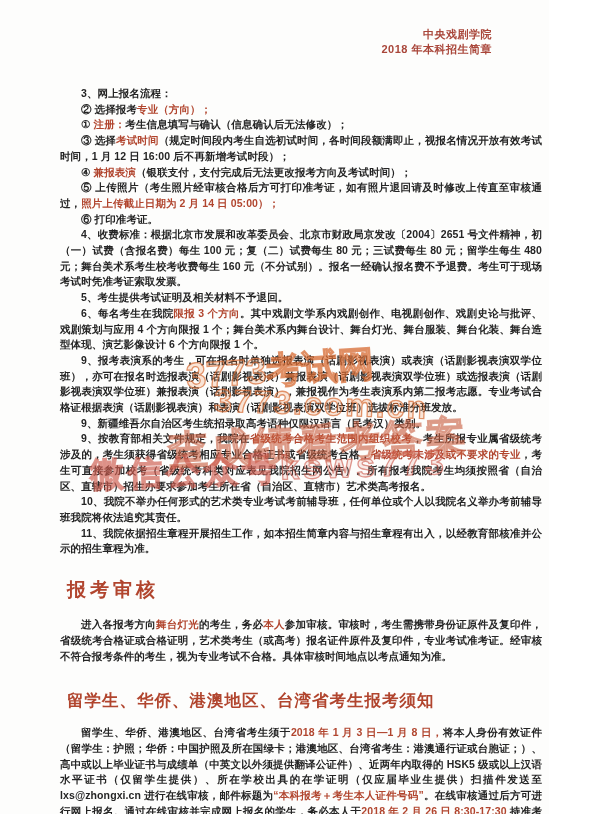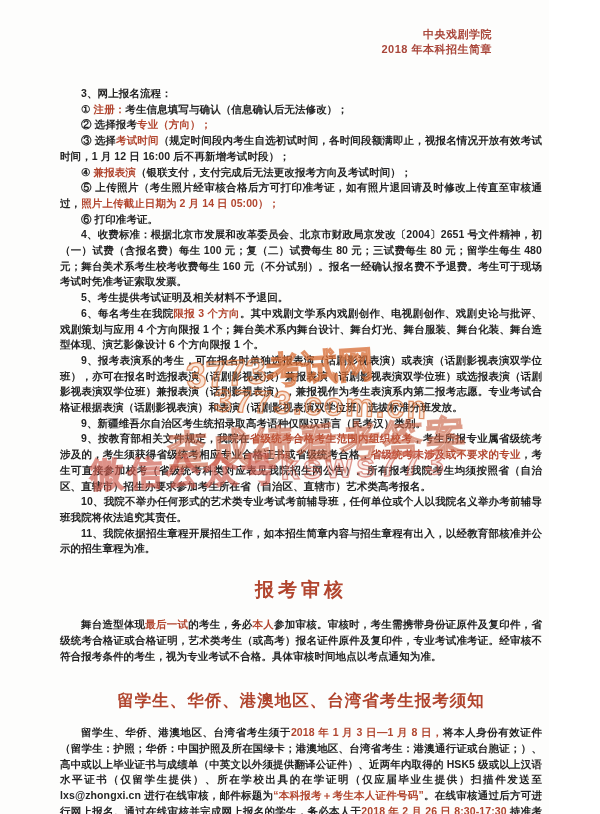--- a/index.html
+++ b/index.html
@@ -41,24 +41,24 @@
     text-align: justify;
     text-indent: 2em;
     color: #242424;
     letter-spacing: 0.1px;
   }
   .content .red {
     color: #b1452e;
     font-weight: bold;
   }
   .content h1, .content h2 {
-    text-align: center;
+    text-align: left;
     color: #b1452e;
     font-weight: bold;
-    margin: 0;
+    margin: 7px;
   }
   .content h1 {
     font-size: 19px;
     margin-top: 20px;
     margin-bottom: 14px;
     letter-spacing: 4px;
   }
   .content h2 {
     font-size: 16.5px;
     margin-top: 26px;
@@ -114,36 +114,36 @@
 
 <div class="page">
 
   <div class="doc-header">
     <div>中央戏剧学院</div>
     <div>2018 年本科招生简章</div>
   </div>
 
   <div class="content" id="content">
       <p><span>3、网上报名流程：</span></p>
+      <p><span>② 选择报考</span><span class="red">专业（方向）；</span></p>
       <p><span>① </span><span class="red">注册：</span><span>考生信息填写与确认（信息确认后无法修改）；</span></p>
-      <p><span>② 选择报考</span><span class="red">专业（方向）；</span></p>
       <p><span>③ 选择</span><span class="red">考试时间</span><span>（规定时间段内考生自选初试时间，各时间段额满即止，视报名情况开放有效考试时间，1 月 12 日 16:00 后不再新增考试时段）；</span></p>
       <p><span>④ </span><span class="red">兼报表演</span><span>（银联支付，支付完成后无法更改报考方向及考试时间）；</span></p>
       <p><span>⑤ 上传照片（考生照片经审核合格后方可打印准考证，如有照片退回请及时修改上传直至审核通过，</span><span class="red">照片上传截止日期为 2 月 14 日 05:00）；</span></p>
       <p><span>⑥ 打印准考证。</span></p>
       <p><span>4、收费标准：根据北京市发展和改革委员会、北京市财政局京发改〔2004〕2651 号文件精神，初（一）试费（含报名费）每生 100 元；复（二）试费每生 80 元；三试费每生 80 元；留学生每生 480 元；舞台美术系考生校考收费每生 160 元（不分试别）。报名一经确认报名费不予退费。考生可于现场考试时凭准考证索取发票。</span></p>
       <p><span>5、考生提供考试证明及相关材料不予退回。</span></p>
       <p><span>6、每名考生在我院</span><span class="red">限报 3 个方向</span><span>。其中戏剧文学系内戏剧创作、电视剧创作、戏剧史论与批评、戏剧策划与应用 4 个方向限报 1 个；舞台美术系内舞台设计、舞台灯光、舞台服装、舞台化装、舞台造型体现、演艺影像设计 6 个方向限报 1 个。</span></p>
       <p><span>9、报考表演系的考生，可在报名时单独选报表演（话剧影视表演）或表演（话剧影视表演双学位班），亦可在报名时选报表演（话剧影视表演）兼报表演（话剧影视表演双学位班）或选报表演（话剧影视表演双学位班）兼报表演（话剧影视表演），兼报视作为考生表演系内第二报考志愿。专业考试合格证根据表演（话剧影视表演）和表演（话剧影视表演双学位班）选拔标准分班发放。</span></p>
       <p><span>9、新疆维吾尔自治区考生统招录取高考语种仅限汉语言（民考汉）类别。</span></p>
       <p><span>9、按教育部相关文件规定，我院在</span><span class="red">省级统考合格考生范围内组织校考</span><span>，考生所报专业属省级统考涉及的，考生须获得省级统考相应专业合格证书或省级统考合格，</span><span class="red">省级统考未涉及或不要求的专业</span><span>，考生可直接参加校考（省级统考科类对应表见我院招生网公告）。所有报考我院考生均须按照省（自治区、直辖市）招生办要求参加考生所在省（自治区、直辖市）艺术类高考报名。</span></p>
       <p><span>10、我院不举办任何形式的艺术类专业考试考前辅导班，任何单位或个人以我院名义举办考前辅导班我院将依法追究其责任。</span></p>
       <p><span>11、我院依据招生章程开展招生工作，如本招生简章内容与招生章程有出入，以经教育部核准并公示的招生章程为准。</span></p>
       <h1><span>报考审核</span></h1>
-      <p><span>舞台造型体现</span><span class="red">最后一试</span><span>的考生，务必</span><span class="red">本人</span><span>参加审核。审核时，考生需携带身份证原件及复印件，省级统考合格证或合格证明，艺术类考生（或高考）报名证件原件及复印件，专业考试准考证。经审核不符合报考条件的考生，视为专业考试不合格。具体审核时间地点以考点通知为准。</span></p>
+      <p><span>进入各报考方向</span><span class="red">舞台灯光</span><span>的考生，务必</span><span class="red">本人</span><span>参加审核。审核时，考生需携带身份证原件及复印件，省级统考合格证或合格证明，艺术类考生（或高考）报名证件原件及复印件，专业考试准考证。经审核不符合报考条件的考生，视为专业考试不合格。具体审核时间地点以考点通知为准。</span></p>
       <h2><span>留学生、华侨、港澳地区、台湾省考生报考须知</span></h2>
       <p><span>留学生、华侨、港澳地区、台湾省考生须于</span><span class="red">2018 年 1 月 3 日—1 月 8 日，</span><span>将本人身份有效证件（留学生：护照；华侨：中国护照及所在国绿卡；港澳地区、台湾省考生：港澳通行证或台胞证；）、高中或以上毕业证书与成绩单（中英文以外须提供翻译公证件）、近两年内取得的 HSK5 级或以上汉语水平证书（仅留学生提供）、所在学校出具的在学证明（仅应届毕业生提供）扫描件发送至 lxs@zhongxi.cn 进行在线审核，邮件标题为</span><span class="red">“本科报考＋考生本人证件号码”</span><span>。在线审核通过后方可进行网上报名。通过在线审核并完成网上报名的学生，务必本人于</span><span class="red">2018 年 2 月 26 日 8:30-17:30</span><span> 持准考证及以上所有材料原件及</span></p>
     </div>
 
   <div class="wm wm-site">3773考试网</div>
   <div class="wm wm-url">3773.com.cn</div>
   <div class="wm wm-slogan">查成绩看考答案</div>
   <div class="wm wm-wechat">微信公众号ksws773</div>
 
 </div>

